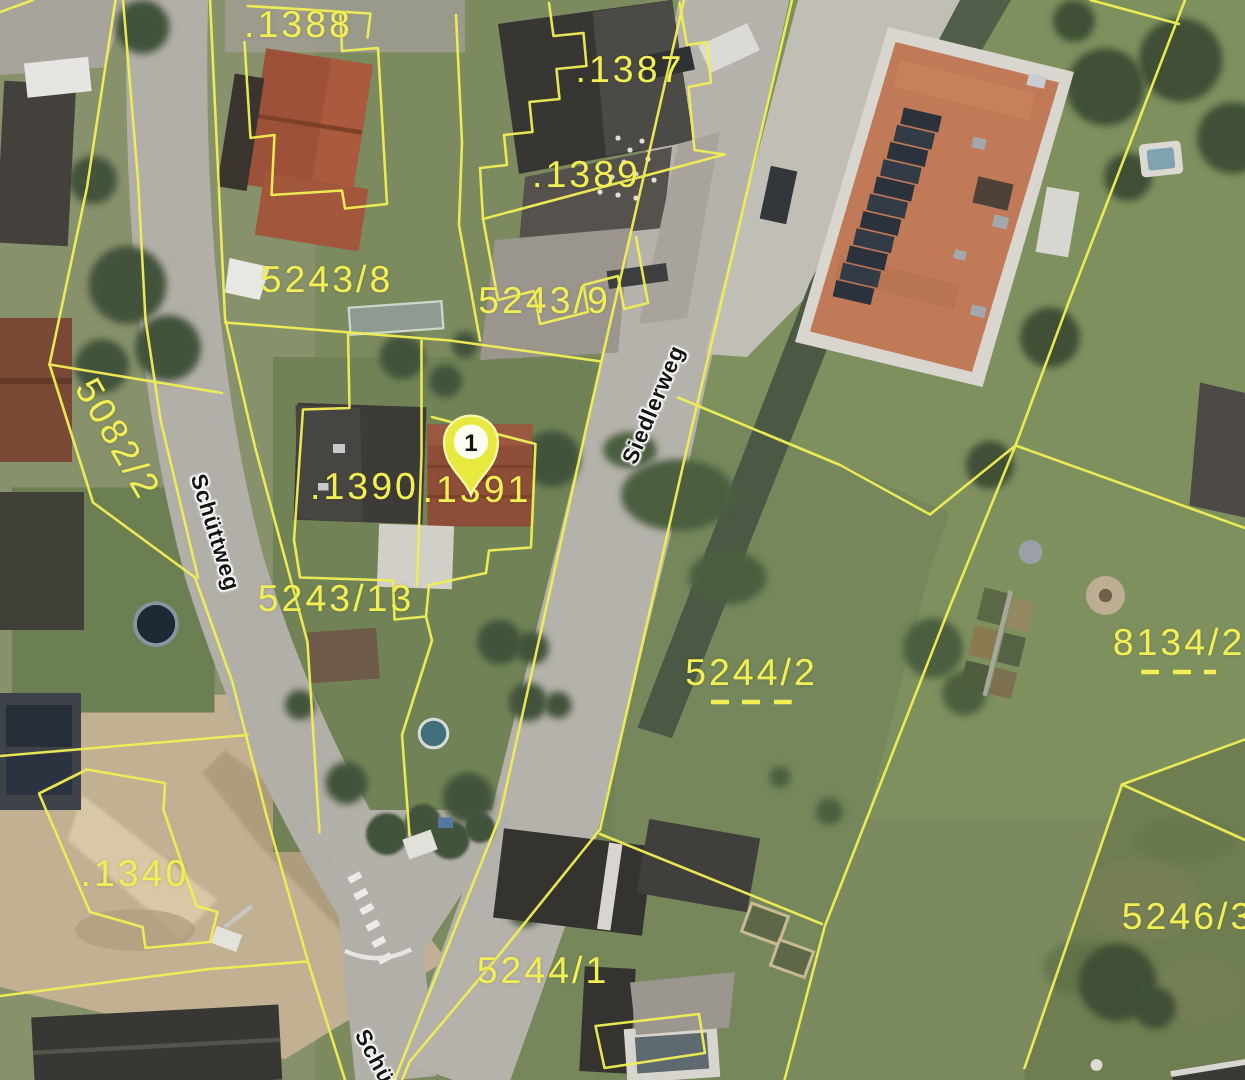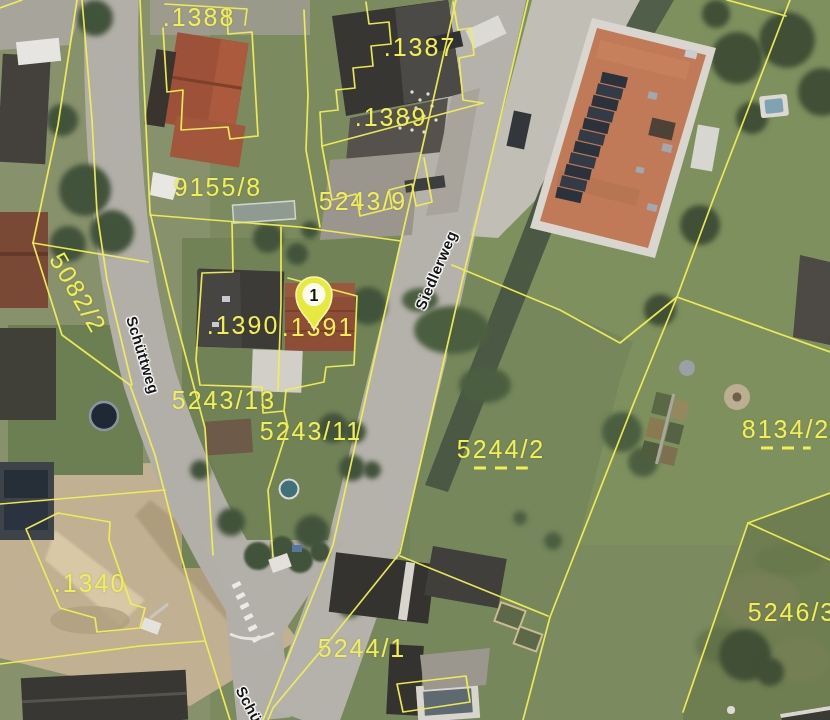--- a/index.html
+++ b/index.html
@@ -309,39 +309,36 @@
     <div class="plabel" style="left:199px;top:17px">
         <span>.1388</span>
       </div>
     <div class="plabel" style="left:420px;top:47px">
         <span>.1387</span>
       </div>
     <div class="plabel" style="left:391px;top:117px">
         <span>.1389</span>
       </div>
     <div class="plabel" style="left:218px;top:187px">
-        <span>9155/8</span>
+        <span>5243/8</span>
       </div>
     <div class="plabel" style="left:363px;top:201px">
         <span>5243/9</span>
       </div>
     <div class="plabel rot60" style="left:78px;top:293px">
         <span>5082/2</span>
       </div>
     <div class="plabel" style="left:243px;top:325px">
         <span>.1390</span>
       </div>
     <div class="plabel" style="left:318px;top:327px">
         <span>.1391</span>
       </div>
     <div class="plabel" style="left:224px;top:400px">
         <span>5243/13</span>
-      </div>
-    <div class="plabel" style="left:311px;top:431px">
-        <span>5243/11</span>
       </div>
     <div class="plabel" style="left:501px;top:453px">
         <span>5244/2</span>
         <div class="dash"></div>
       </div>
     <div class="plabel" style="left:786px;top:433px">
         <span>8134/2</span>
         <div class="dash" style="width:50px"></div>
       </div>
     <div class="plabel" style="left:90px;top:583px">

